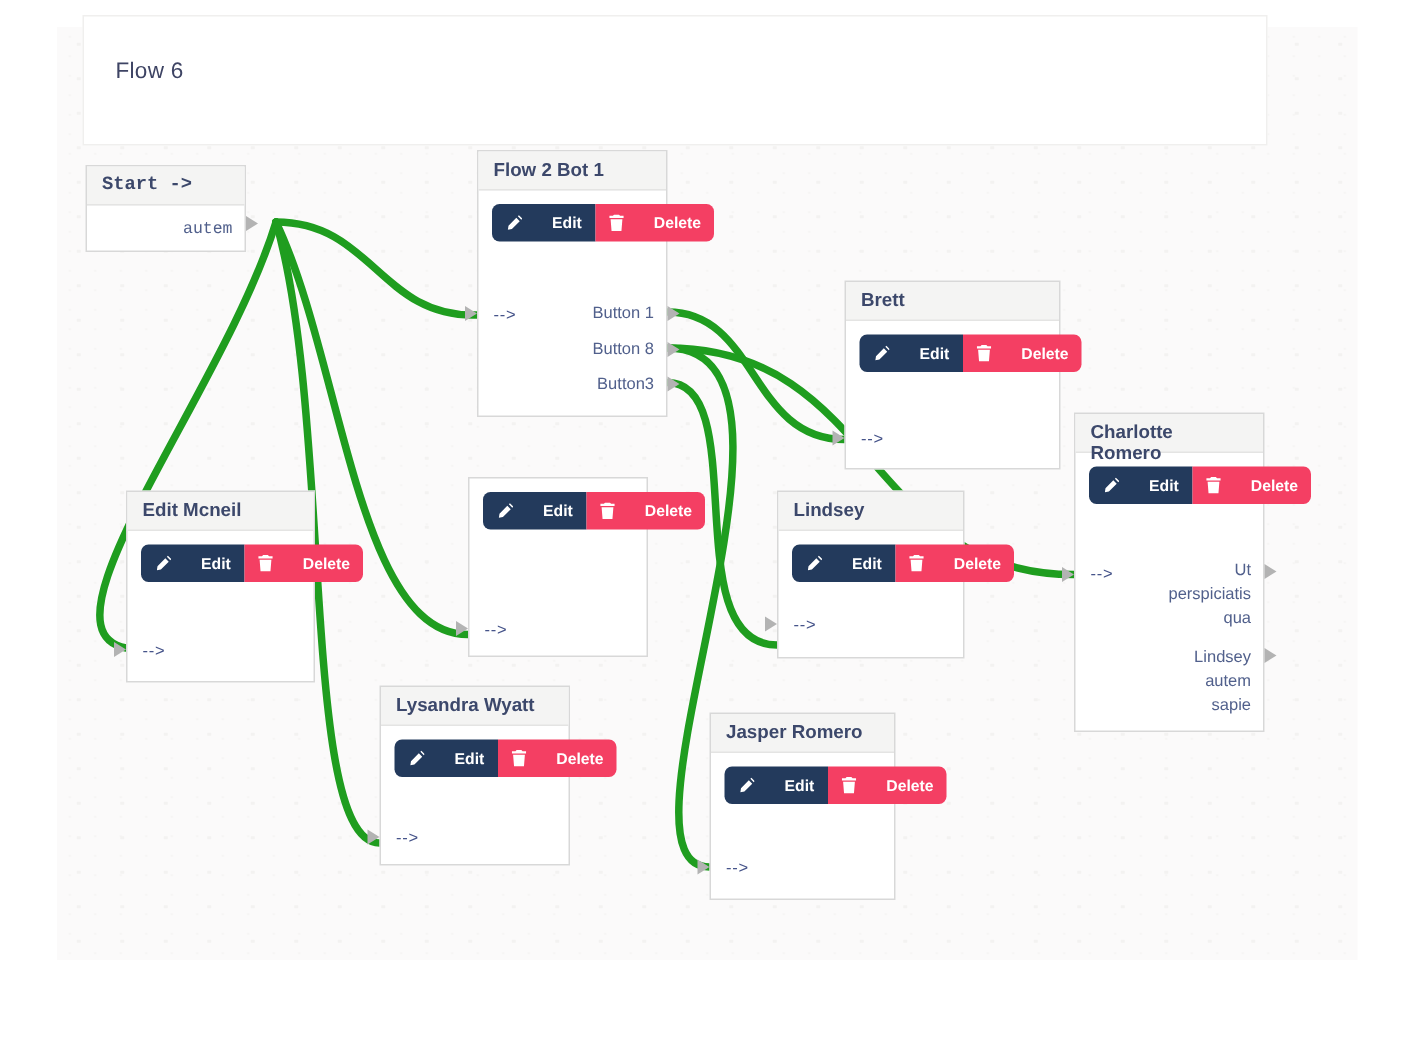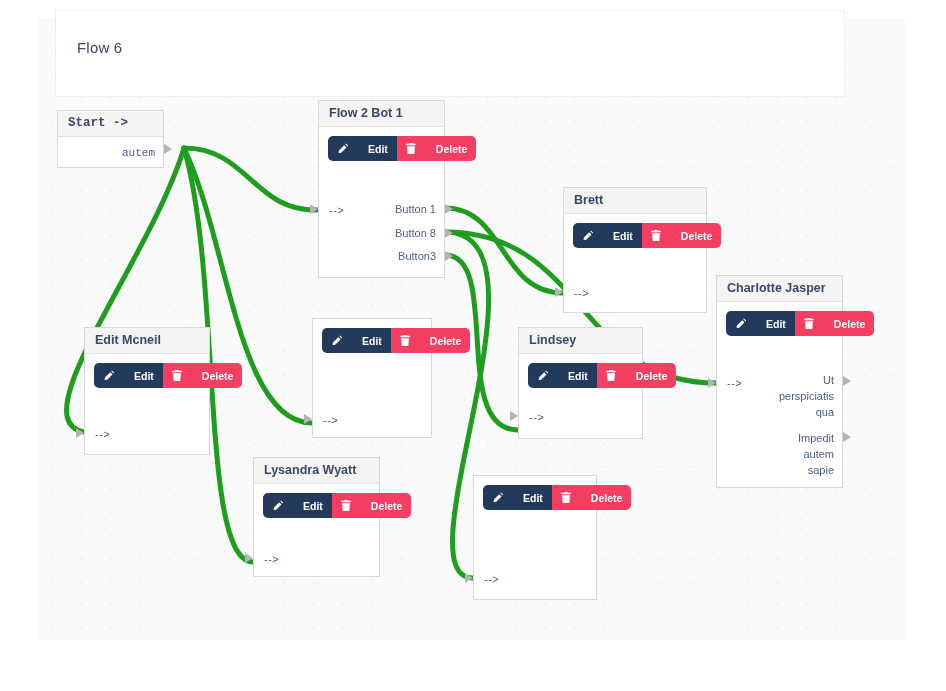--- a/index.html
+++ b/index.html
@@ -158,39 +158,39 @@
             <path fill="#fff" d="M4 0h4l1 1h3v2H0V1h3zM1 4h10l-.8 10H1.8z"></path>
           </svg>
         <span>Delete</span>
       </button>
     </div>
     <div class="in-label">--&gt;</div>
     <div class="port port-in"></div>
   </div>
 
   <div class="node" id="node-charlotte">
-    <div class="node-header">Charlotte Jasper</div>
+    <div class="node-header">Charlotte Romero</div>
     <div class="btn-row">
       <button class="btn btn-edit">
         <svg width="11" height="11" viewBox="0 0 16 16">
             <path fill="#fff" d="M10.5 2.2l3.3 3.3-7.6 7.6-3.9.6.6-3.9zM12 .7l3.3 3.3 1-1L13 -.3z" transform="translate(0,1)"></path>
           </svg>
         <span>Edit</span>
       </button>
       <button class="btn btn-delete">
         <svg width="10" height="11" viewBox="0 0 12 14">
             <path fill="#fff" d="M4 0h4l1 1h3v2H0V1h3zM1 4h10l-.8 10H1.8z"></path>
           </svg>
         <span>Delete</span>
       </button>
     </div>
     <div class="in-label">--&gt;</div>
     <div class="port port-in"></div>
     <div class="out-label o1">Ut perspiciatis qua</div>
-    <div class="out-label o2">Impedit autem sapie</div>
+    <div class="out-label o2">Lindsey autem sapie</div>
     <div class="port port-out p1"></div>
     <div class="port port-out p2"></div>
   </div>
 
   <div class="node" id="node-oren">
     <div class="node-header">Edit Mcneil</div>
     <div class="btn-row">
       <button class="btn btn-edit">
         <svg width="11" height="11" viewBox="0 0 16 16">
             <path fill="#fff" d="M10.5 2.2l3.3 3.3-7.6 7.6-3.9.6.6-3.9zM12 .7l3.3 3.3 1-1L13 -.3z" transform="translate(0,1)"></path>
@@ -261,20 +261,21 @@
             <path fill="#fff" d="M4 0h4l1 1h3v2H0V1h3zM1 4h10l-.8 10H1.8z"></path>
           </svg>
         <span>Delete</span>
       </button>
     </div>
     <div class="in-label">--&gt;</div>
     <div class="port port-in"></div>
   </div>
 
   <div class="node" id="node-jasper">
+    <div class="node-header">Jasper Romero</div>
     <div class="btn-row">
       <button class="btn btn-edit">
         <svg width="11" height="11" viewBox="0 0 16 16">
             <path fill="#fff" d="M10.5 2.2l3.3 3.3-7.6 7.6-3.9.6.6-3.9zM12 .7l3.3 3.3 1-1L13 -.3z" transform="translate(0,1)"></path>
           </svg>
         <span>Edit</span>
       </button>
       <button class="btn btn-delete">
         <svg width="10" height="11" viewBox="0 0 12 14">
             <path fill="#fff" d="M4 0h4l1 1h3v2H0V1h3zM1 4h10l-.8 10H1.8z"></path>

